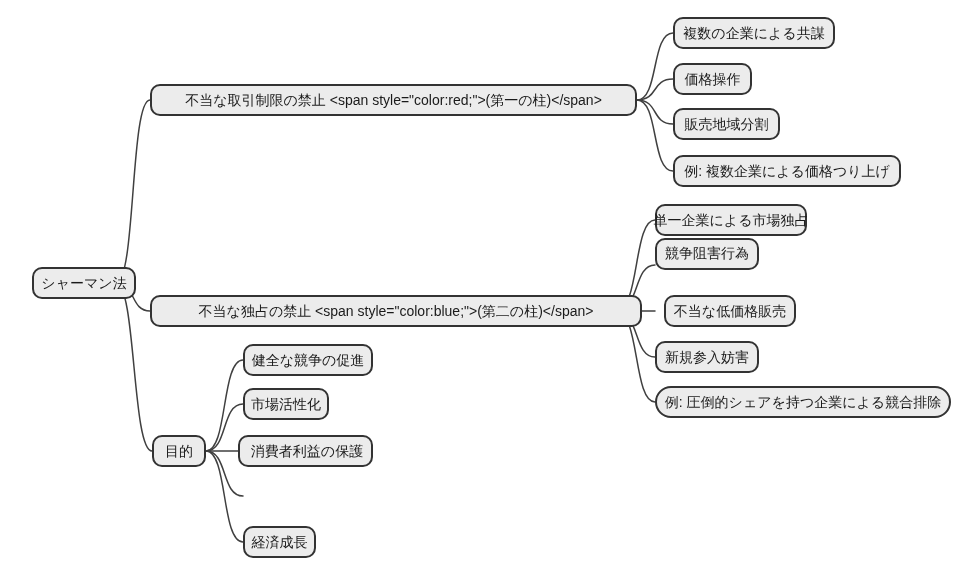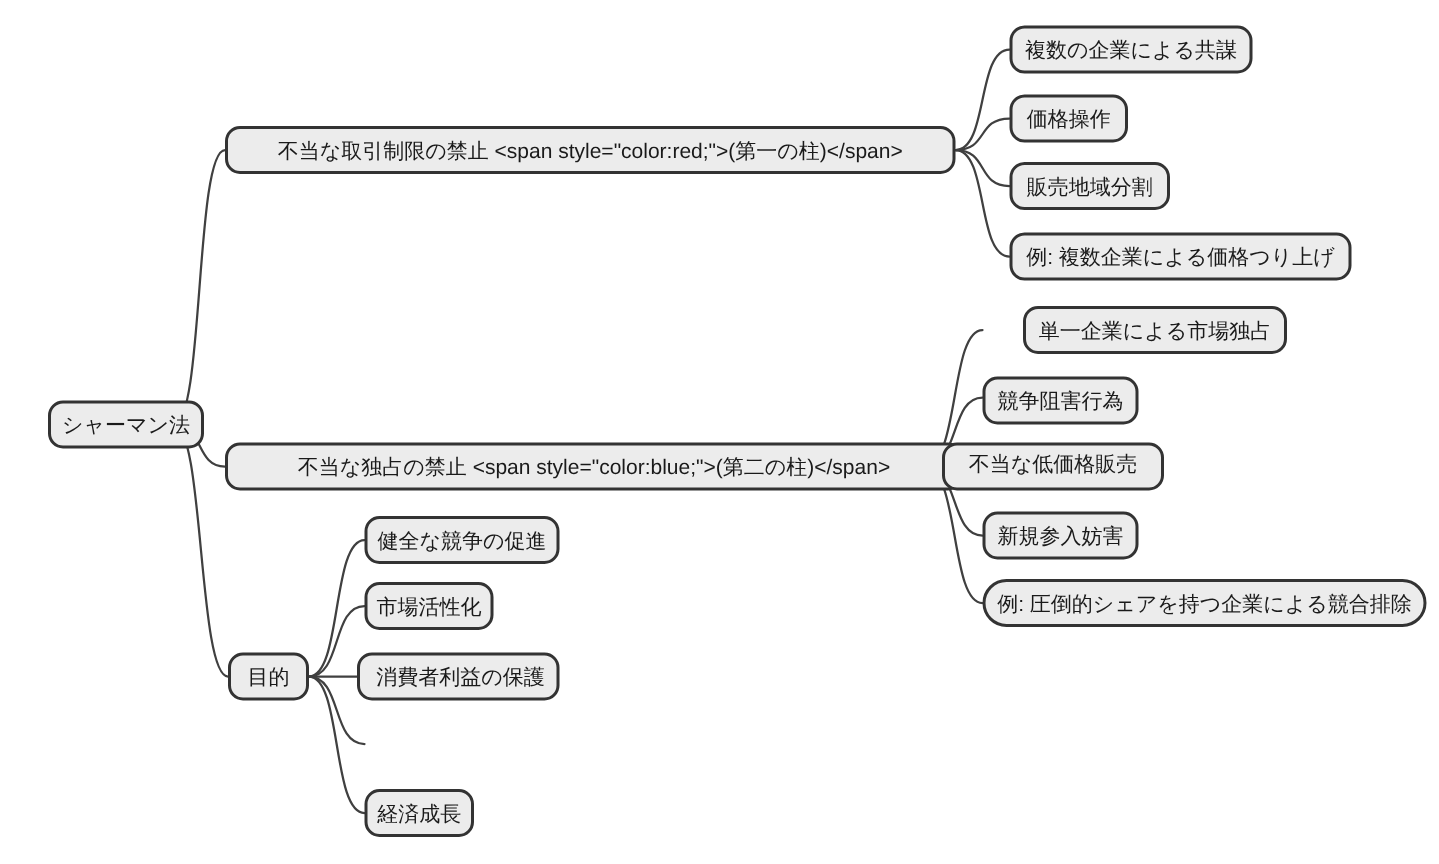--- a/index.html
+++ b/index.html
@@ -75,23 +75,23 @@
 
   <div class="node" style="left:12px;  top:267px; width:104px;margin-left:20px;">シャーマン法</div>
 
   <div class="node" style="left:150px; top:84px;  width:487px;">不当な取引制限の禁止 &lt;span style="color:red;"&gt;(第一の柱)&lt;/span&gt;</div>
   <div class="node" style="left:673px; top:17px;  width:162px;">複数の企業による共謀</div>
   <div class="node" style="left:673px; top:63px;  width:79px;">価格操作</div>
   <div class="node" style="left:673px; top:108px; width:107px;">販売地域分割</div>
   <div class="node" style="left:673px; top:155px; width:228px;">例: 複数企業による価格つり上げ</div>
 
   <div class="node" style="left:150px; top:295px; width:492px;">不当な独占の禁止 &lt;span style="color:blue;"&gt;(第二の柱)&lt;/span&gt;</div>
-  <div class="node" style="left:682px; top:204px; width:176px;text-align:right;">単一企業による市場独占</div>
-  <div class="node" style="left:655px; top:251px; width:104px;">競争阻害行為</div>
-  <div class="node" style="left:628px; top:295px; width:148px;font-family:Liberation Serif, serif;">不当な低価格販売</div>
+  <div class="node" style="left:655px; top:204px; width:152px;text-align:right;">単一企業による市場独占</div>
+  <div class="node" style="left:655px; top:238px; width:104px;font-family:Liberation Mono, monospace;">競争阻害行為</div>
+  <div class="node" style="left:664px; top:295px; width:132px;">不当な低価格販売</div>
   <div class="node" style="left:655px; top:341px; width:104px;">新規参入妨害</div>
   <div class="node" style="left:655px; top:386px; width:296px;border-radius:16px;">例: 圧倒的シェアを持つ企業による競合排除</div>
 
   <div class="node" style="left:152px; top:435px; width:54px;">目的</div>
   <div class="node" style="left:243px; top:344px; width:130px;">健全な競争の促進</div>
   <div class="node" style="left:243px; top:388px; width:86px;">市場活性化</div>
   <div class="node" style="left:238px; top:435px; width:135px;padding-left:13px;">消費者利益の保護</div>
   <div class="node" style="left:243px; top:526px; width:73px;">経済成長</div>
 
 </div>

